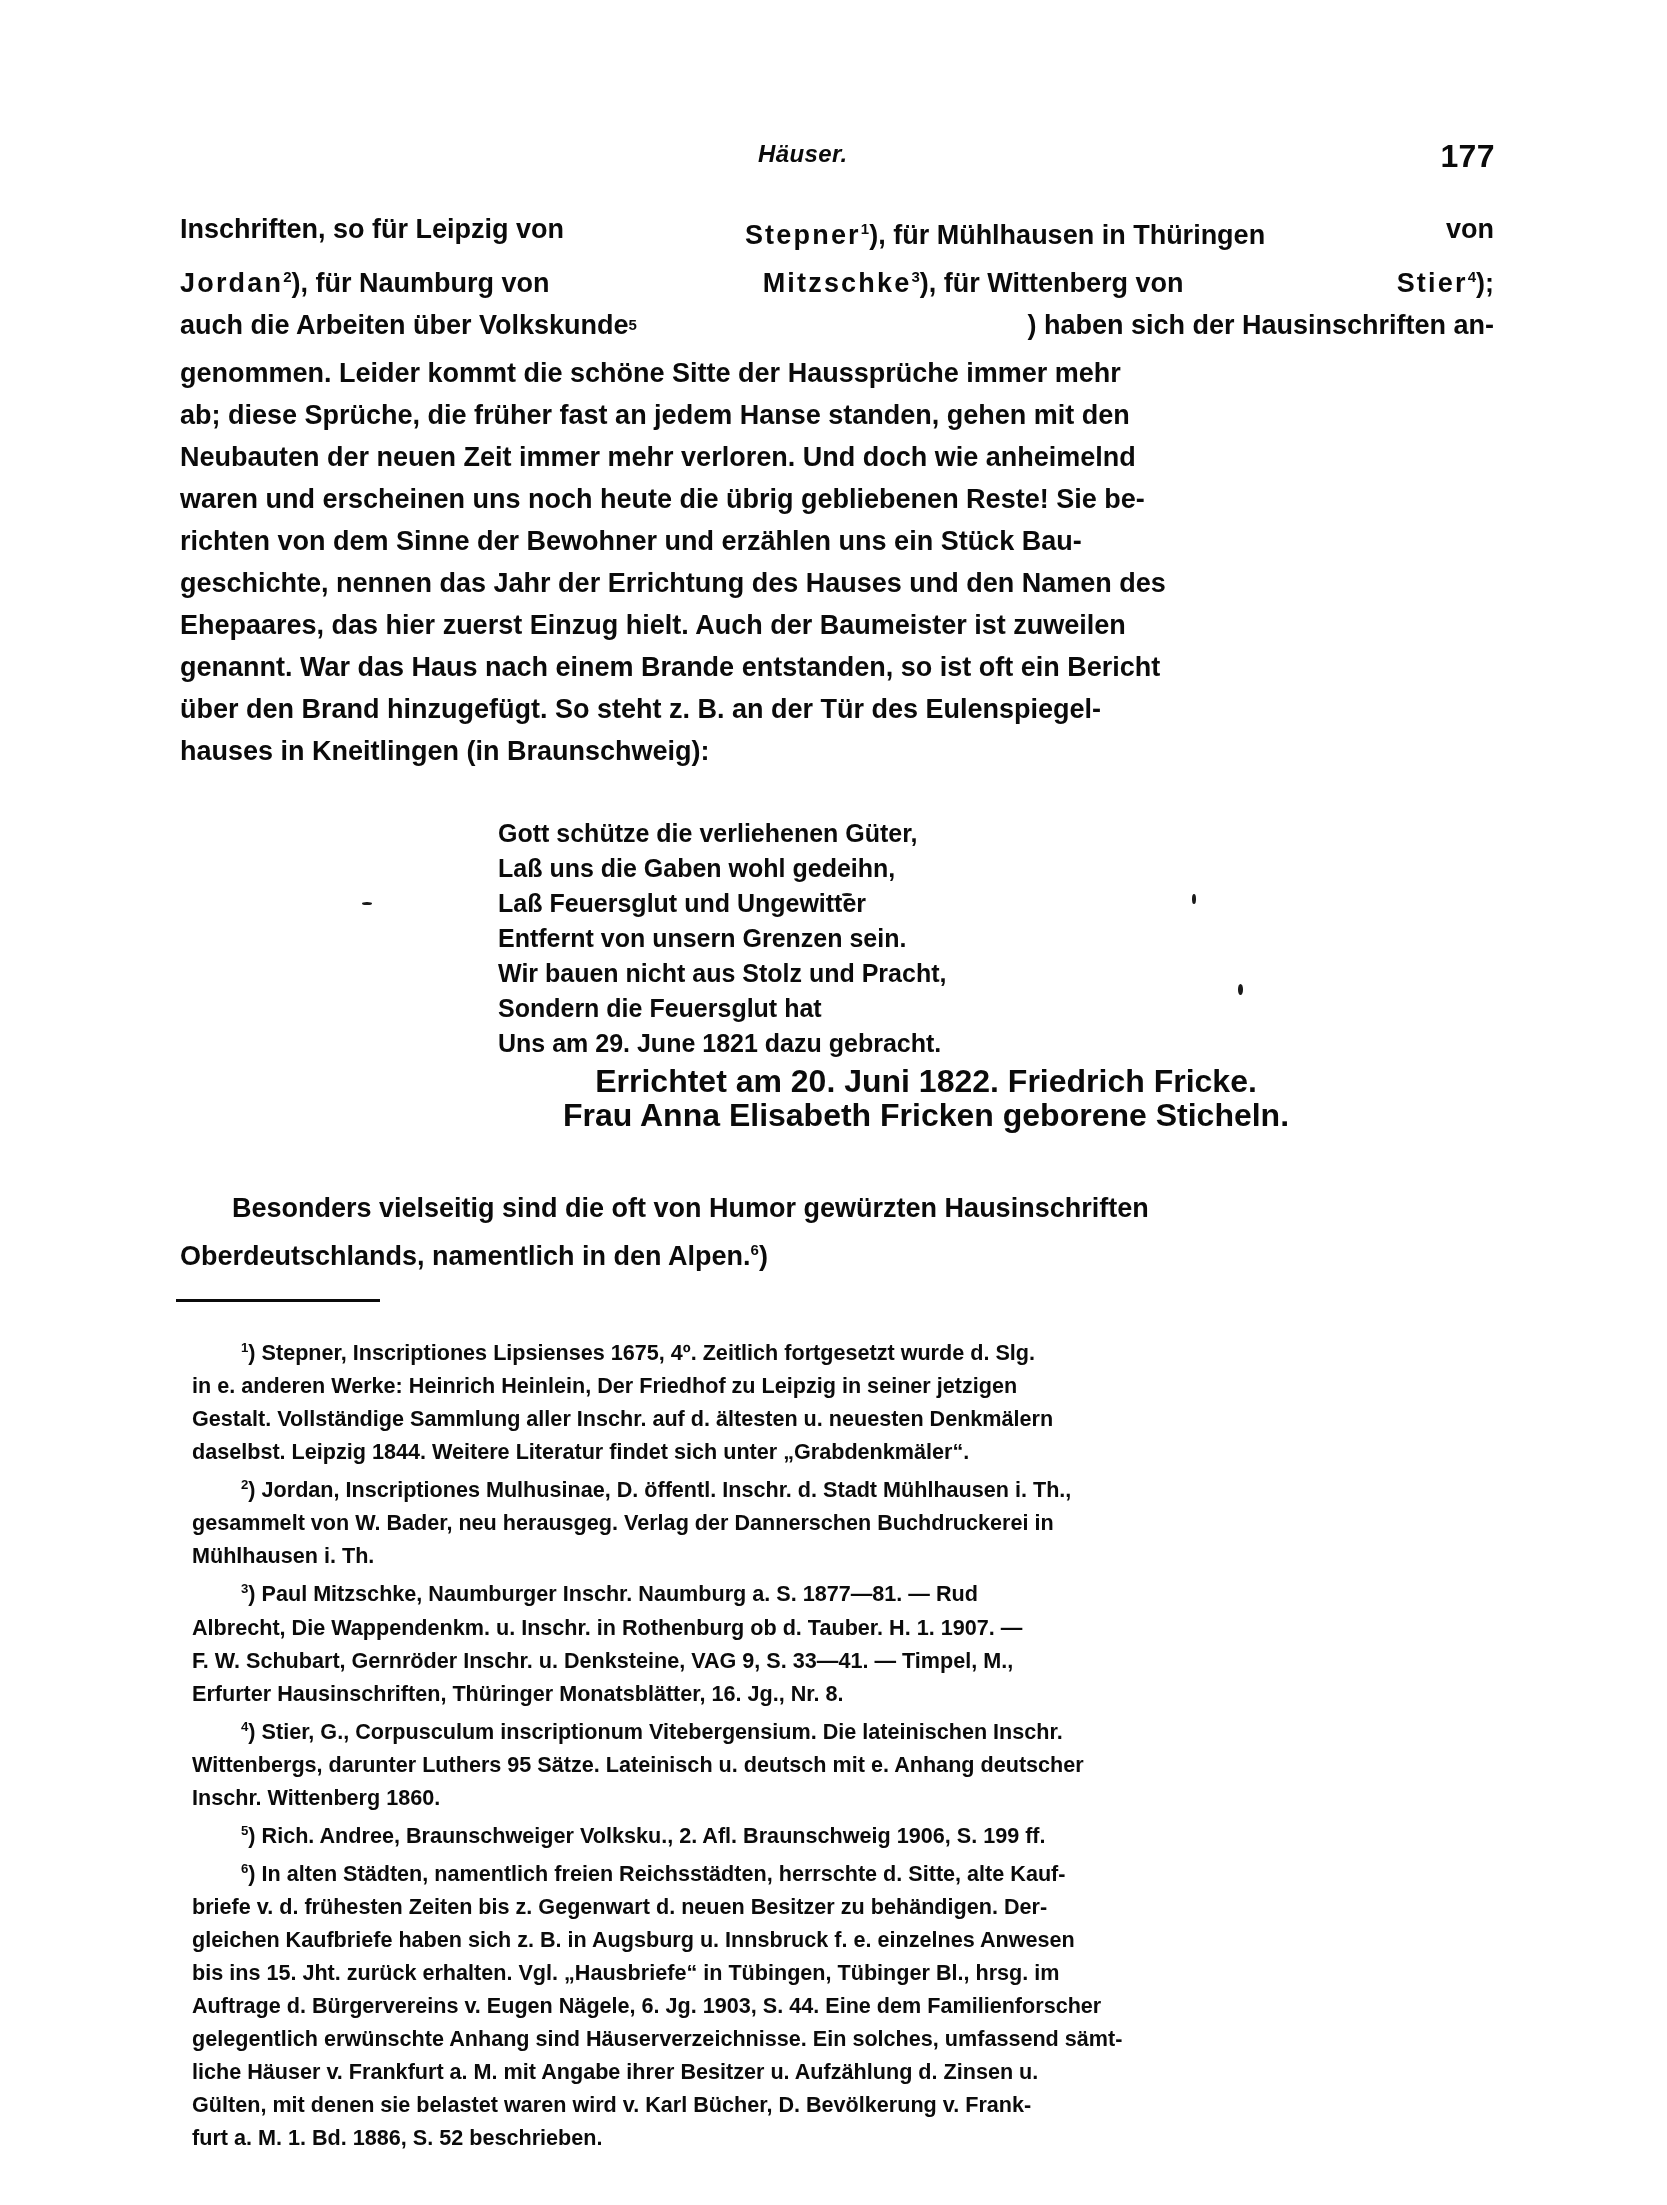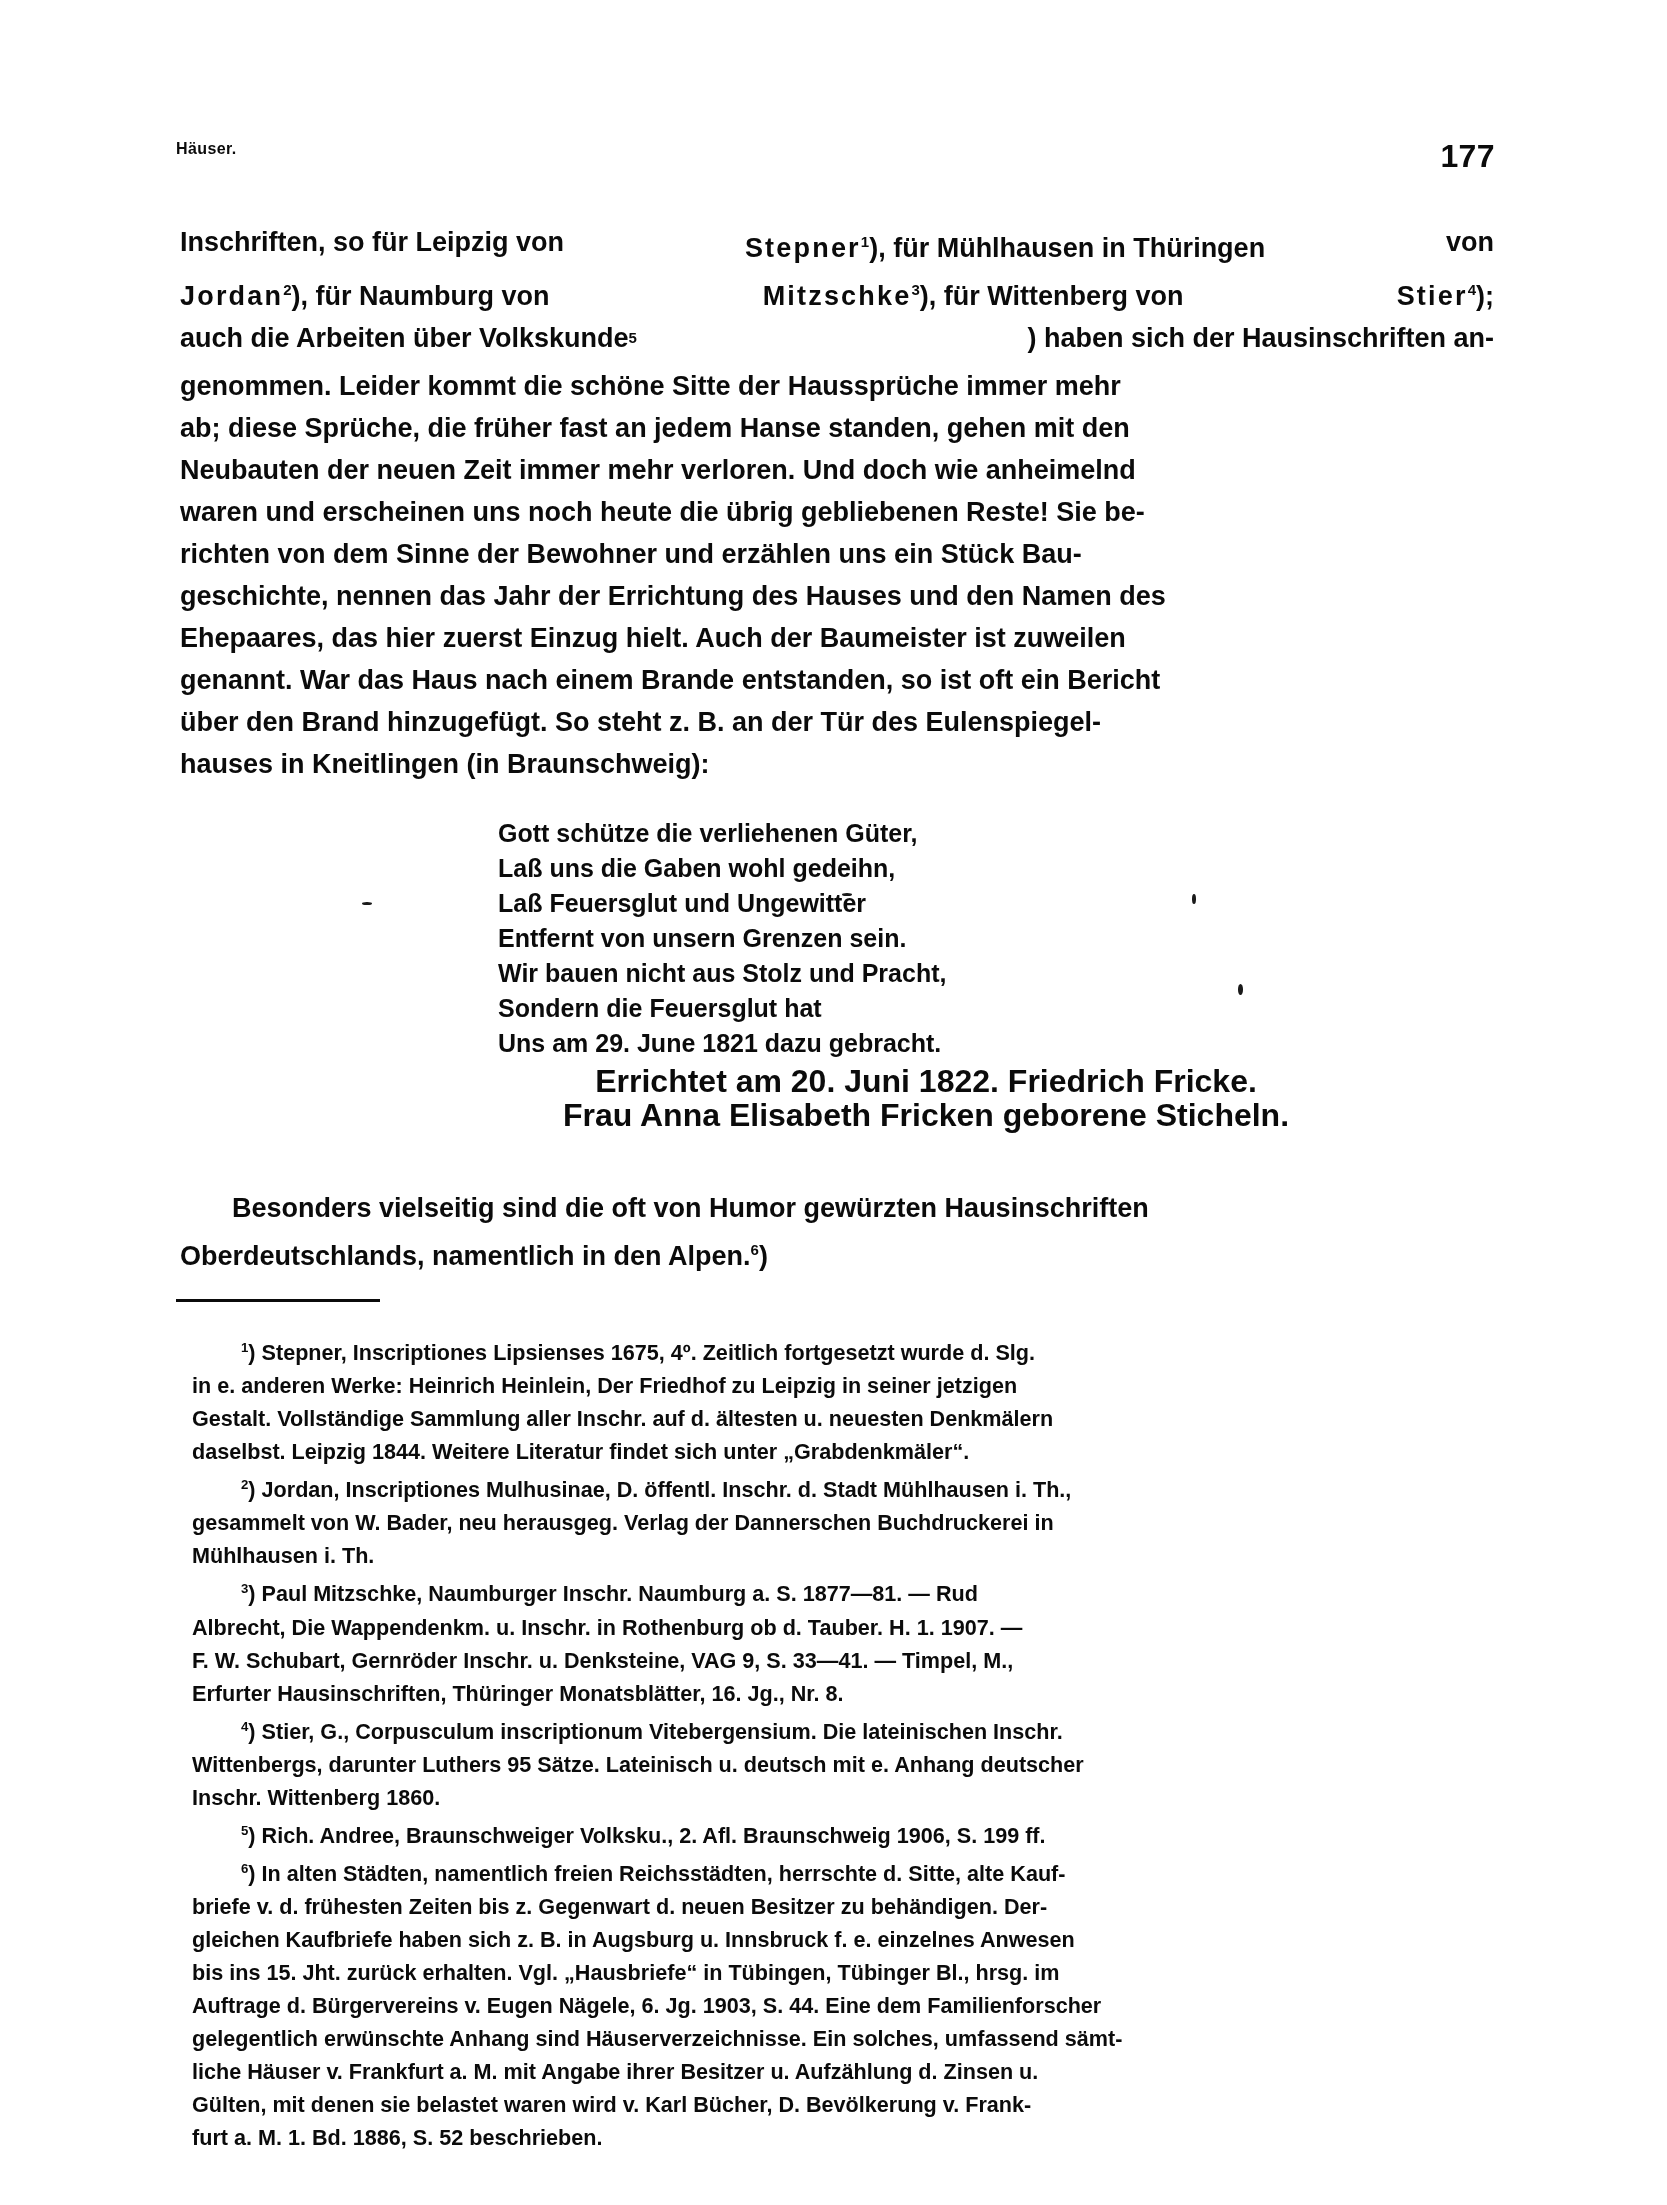--- a/index.html
+++ b/index.html
@@ -30,36 +30,38 @@
     position: absolute;
     left: 176px;
     top: 140px;
     width: 1319px;
     height: 49px;
     display: flex;
     align-items: flex-start;
     justify-content: space-between;
   }
   .runhead-title {
-    font-size: 16px;
+    font-size: 24px;
     font-weight: bold;
     letter-spacing: 0.4px;
+    margin-left: 582px;
+    font-style: italic;
   }
   .runhead-folio {
     font-size: 32px;
     font-weight: bold;
     line-height: 1;
     letter-spacing: 0.4px;
   }
 
   
   .body-block {
     position: absolute;
     left: 180px;
-    top: 221px;
+    top: 208px;
     width: 1314px;
   }
   .bodyline {
     font-size: 27px;
     font-weight: bold;
     line-height: 42px;
     white-space: nowrap;
     letter-spacing: 0px;
   }
   .bodyline.just {

